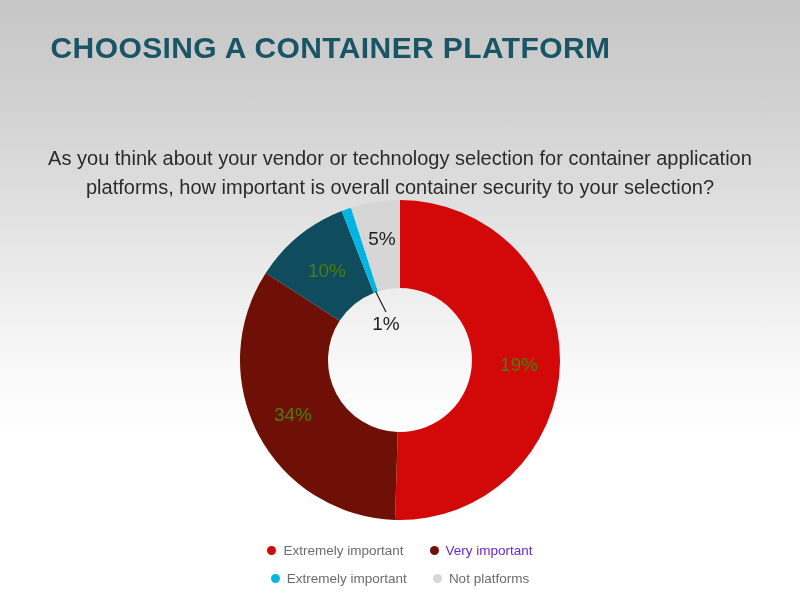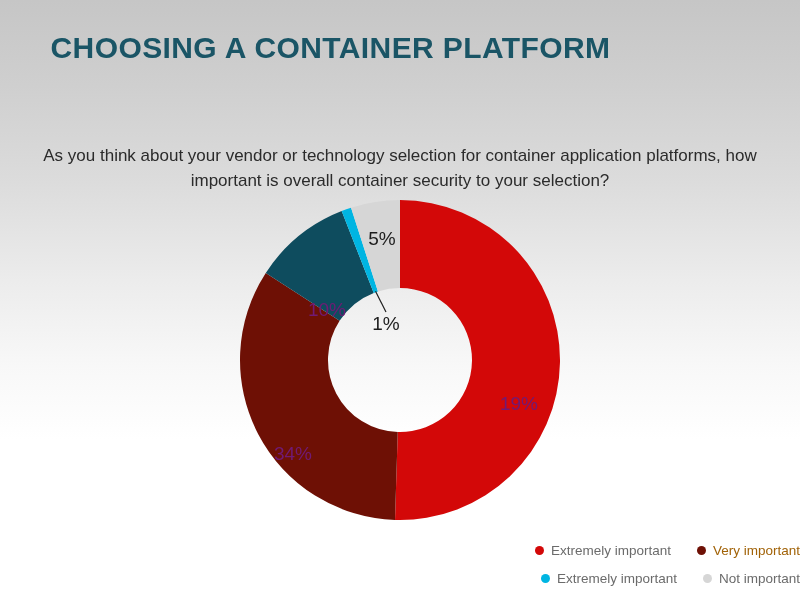--- a/index.html
+++ b/index.html
@@ -45,21 +45,21 @@
   }
   .title .line { display: block; }
 
   
   .subtitle {
     position: absolute;
     top: 144px;
     left: 40px;
     width: 720px;
     text-align: center;
-    font-size: 17px;
+    font-size: 20px;
     line-height: 1.45;
     color: #2b2b2b;
   }
 
   
   .chart-wrap {
     position: absolute;
     left: 0;
     top: 185px;
     width: 800px;
@@ -77,33 +77,33 @@
 
   
   .slice-label {
     position: absolute;
     font-size: 19px;
     font-weight: normal;
     white-space: nowrap;
     transform: translate(-50%, -50%);
     pointer-events: none;
   }
-  .slice-label.light { color: #701a75; margin-top: 39px; }
+  .slice-label.light { color: #4d7c0f; }
   .slice-label.dark  { color: #1d1d1d; }
 
   
   .legend {
     position: absolute;
     left: 0;
     top: 536px;
     width: 800px;
   }
   .legend-row {
     display: flex;
-    justify-content: flex-end;
+    justify-content: center;
     align-items: center;
     gap: 26px;
     height: 28px;
   }
   .legend-item {
     display: flex;
     align-items: center;
     gap: 7px;
     font-size: 13.5px;
     color: #6b6b6b;
@@ -151,28 +151,28 @@
   </div>
 
   <div class="legend" id="legend">
       <div class="legend-row">
         <div class="legend-item">
           <span class="legend-dot" style="background: rgb(211, 8, 8);"></span>
           <span style="color: rgb(107, 107, 107);">Extremely important</span>
         </div>
         <div class="legend-item">
           <span class="legend-dot" style="background: rgb(110, 16, 5);"></span>
-          <span style="color: #a16207;">Very important</span>
+          <span style="color: #6d28d9;">Very important</span>
         </div>
       </div>
       <div class="legend-row">
         <div class="legend-item">
           <span class="legend-dot" style="background: rgb(0, 181, 226);"></span>
           <span style="color: rgb(107, 107, 107);">Extremely important</span>
         </div>
         <div class="legend-item">
           <span class="legend-dot" style="background: rgb(214, 214, 214);"></span>
-          <span style="color: rgb(107, 107, 107);">Not important</span>
+          <span style="color: rgb(107, 107, 107);">Not platforms</span>
         </div>
       </div>
     </div>
 
 </div>
 
 </body></html>

